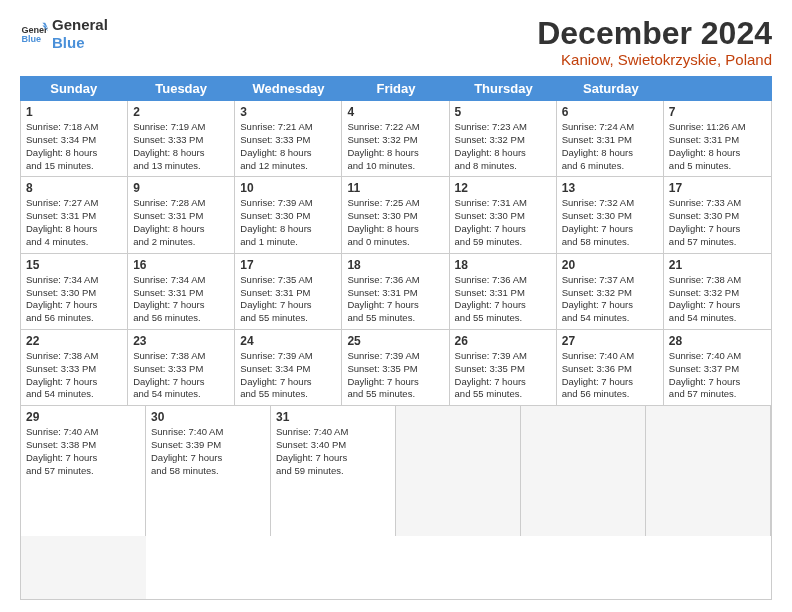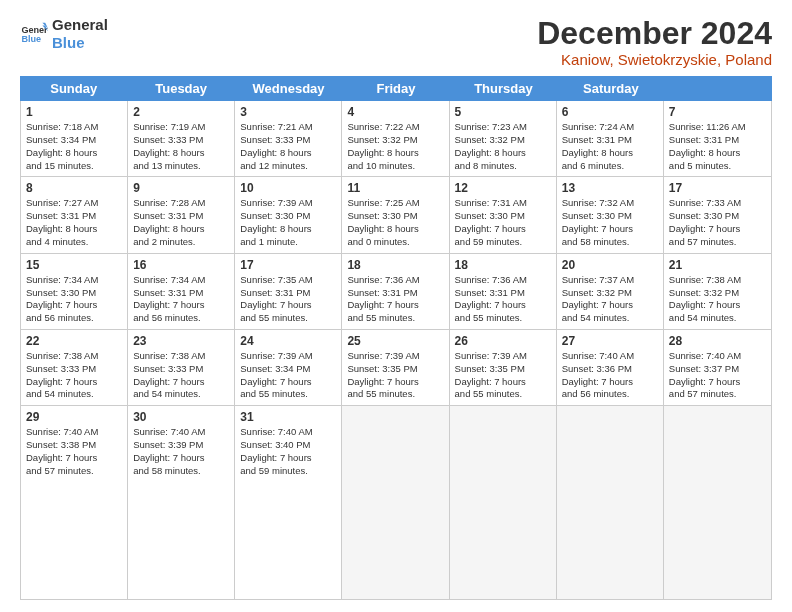--- a/index.html
+++ b/index.html
@@ -97,21 +97,21 @@
     }
     .cal-outer {
       border: 1px solid #ccc;
       border-top: none;
       flex: 1;
       display: flex;
       flex-direction: column;
     }
     .row-5 {
       display: grid;
-      grid-template-columns: repeat(7, 1fr);
+      grid-template-columns: repeat(6, 1fr);
       flex: 1;
     }
     .row-5 .cal-cell {
       height: 100%;
     }
   </style>
 </head>
 <body>
 
 <div class="page">

